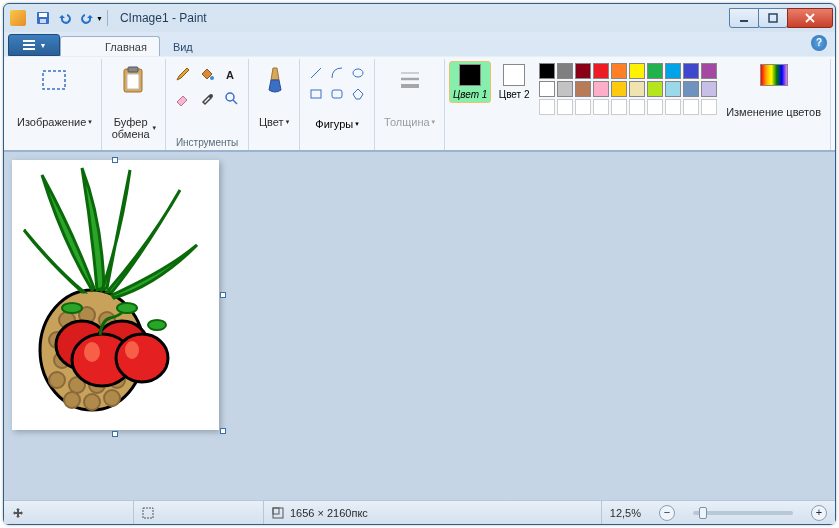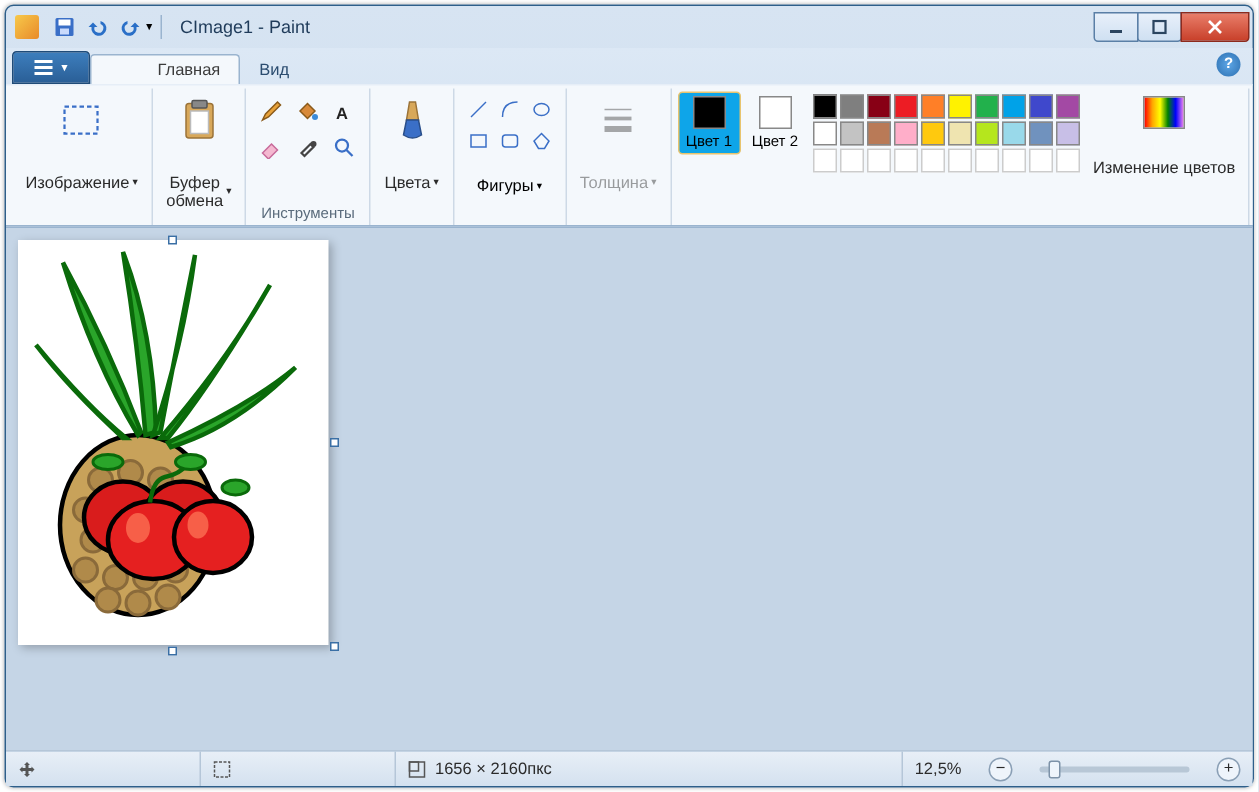--- a/index.html
+++ b/index.html
@@ -28,21 +28,21 @@
 .group-label { font-size: 10px; color: #5a6b7c; text-align: center; padding: 1px 0 2px; width: 100%; }
 .big-btn { display: flex; flex-direction: column; align-items: center; padding: 2px 4px; border: 1px solid transparent; border-radius: 3px; cursor: pointer; min-width: 40px; }
 .big-btn .ic { width: 32px; height: 32px; display: flex; align-items: center; justify-content: center; }
 .big-btn .lbl { font-size: 11px; color: #2b2b2b; text-align: center; line-height: 12px; margin-top: 20px; display: flex; align-items: center; gap: 2px; }
 .big-btn.disabled { opacity: .45; cursor: default; }
 .tool-grid { display: grid; grid-template-columns: repeat(3, 22px); grid-template-rows: repeat(2, 22px); gap: 2px; padding: 2px; }
 .tool-grid .tb { width: 22px; height: 22px; display: flex; align-items: center; justify-content: center; border: 1px solid transparent; border-radius: 2px; cursor: pointer; }
 .shapes-grid { display: grid; grid-template-columns: repeat(3, 20px); grid-template-rows: repeat(2, 20px); gap: 1px; padding: 2px; }
 .shapes-grid .sb { width: 20px; height: 20px; display: flex; align-items: center; justify-content: center; cursor: pointer; }
 .color-box { width: 42px; display: flex; flex-direction: column; align-items: center; padding: 2px; border: 1px solid transparent; border-radius: 3px; cursor: pointer; }
-.color-box.active { background: #0ea5e9; border-color: #e8c46e; }
+.color-box.active { background: #86efac; border-color: #e8c46e; font-style: italic; }
 .color-swatch-big { width: 22px; height: 22px; border: 1px solid #888; }
 .color-box .lbl { font-size: 10px; text-align: center; line-height: 11px; margin-top: 3px; }
 .palette { display: grid; grid-template-columns: repeat(10, 16px); grid-auto-rows: 16px; gap: 2px; padding: 2px; }
 .palette .sw { width: 16px; height: 16px; border: 1px solid #888; cursor: pointer; }
 .palette .sw.empty { background: #fff; border-color: #ccc; }
 .edit-colors .ic { background: linear-gradient(90deg, red, orange, yellow, green, blue, violet); width: 28px; height: 22px; border: 1px solid #888; }
 .canvas-area { flex: 1; background: #c5d5e6; position: relative; overflow: hidden; border-top: 1px solid #9ab4cf; }
 .canvas-frame { position: absolute; left: 8px; top: 8px; }
 .canvas { width: 207px; height: 270px; background: #fff; box-shadow: 2px 2px 6px rgba(0,0,0,.25); position: relative; }
 .handle { position: absolute; width: 6px; height: 6px; background: #fff; border: 1px solid #3a6fa5; }
@@ -201,21 +201,21 @@
       <div class="group">
         <div class="group-body">
           <div class="big-btn">
             <div class="ic">
                 <svg width="26" height="28" viewBox="0 0 26 28">
                   <path d="M12 2 L16 2 L18 14 L10 14 Z" fill="#d8a85a" stroke="#9b7338"></path>
                   <path d="M10 14 L18 14 L20 24 Q14 28 8 24 Z" fill="#3a6fc7" stroke="#2a4f8a"></path>
                 </svg>
               </div>
             <div class="lbl">
-                <span>Цвета</span>
+                <span>Цвет</span>
                 <span class="drop">▾</span>
               </div>
           </div>
         </div>
         <div class="group-label"></div>
       </div>
 
       <div class="group">
         <div class="group-body">
           <div style="display:flex;flex-direction:column;align-items:center">

